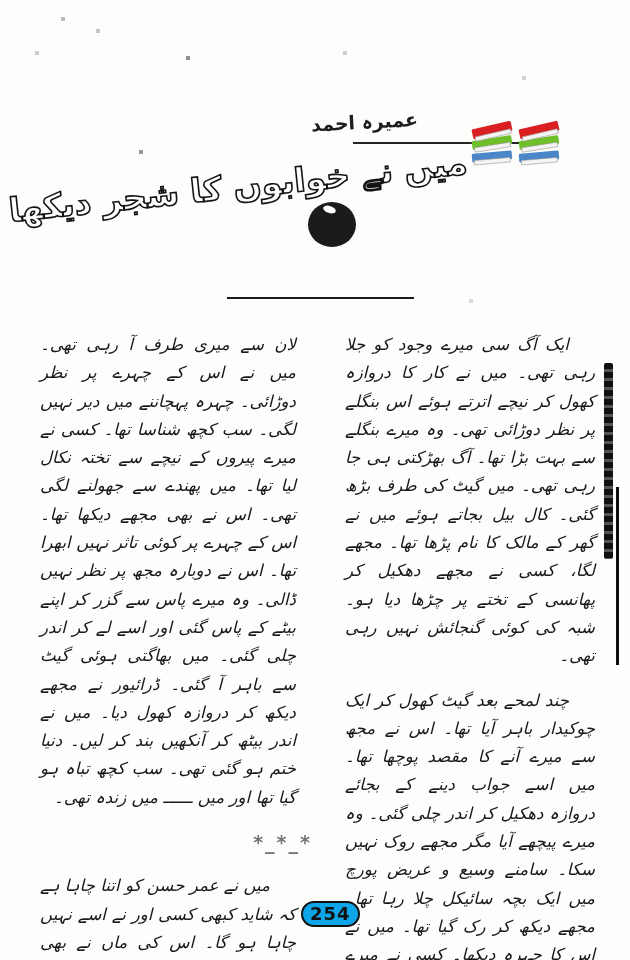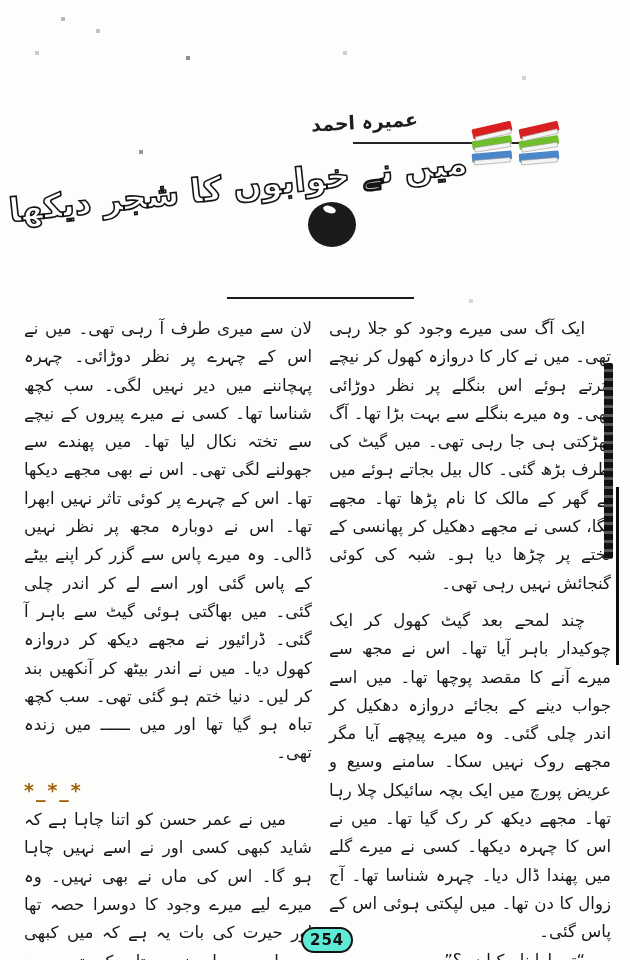--- a/index.html
+++ b/index.html
@@ -52,46 +52,46 @@
     direction:rtl;text-align:center;font-size:23px;font-weight:bold;color:#191919;
   }
   .heading-underline{position:absolute;left:227px;top:297px;width:187px;height:2px;background:#1c1c1c;}
 
   
   .col{
     position:absolute;top:315px;
     direction:rtl;text-align:justify;text-justify:inter-word;
     font-size:16.6px;line-height:28.3px;color:#181818;
   }
-  .col p{margin:0;}
+  .col p{margin:16px;font-style:italic;}
   .col p.indent{text-indent:26px;}
   .col p.gap{margin-top:9px;}
   .col-right{left:329px;width:282px;}
   .col-left{left:24px;width:288px;}
   .separator{
-    direction:ltr;text-align:left;font-size:19px;font-weight:bold;
-    letter-spacing:2px;color:#a16207;margin:8px 0 2px 0;
+    direction:ltr;text-align:right;font-size:19px;font-weight:bold;
+    letter-spacing:2px;color:#737373;margin:8px 0 2px 0;
   }
 
   
   .artifact{position:absolute;z-index:2;}
   .artifact.a1{
     left:604px;top:363px;width:9px;height:196px;background:#2a2a2a;
     background-image:repeating-linear-gradient(180deg,#111 0 6px,#555 6px 9px);
     border-radius:2px;
   }
   .artifact.a2{left:616px;top:487px;width:3px;height:178px;background:#0e0e0e;}
 
   
   .pagenum{
-    position:absolute;left:301px;top:927px;
+    position:absolute;left:301px;top:901px;
     border:2.5px solid #121212;border-radius:13px;
     padding:0 7px;height:22px;line-height:22px;
-    font-size:15px;font-weight:bold;color:#121212;letter-spacing:1px;
-    background:#5eead4;
+    font-size:18px;font-weight:bold;color:#121212;letter-spacing:1px;
+    background:#0ea5e9;
   }
 </style>
 </head>
 <body>
 
 <div class="page">
 
   <div class="specks"></div>
 
   <div class="author">عمیرہ احمد</div>

